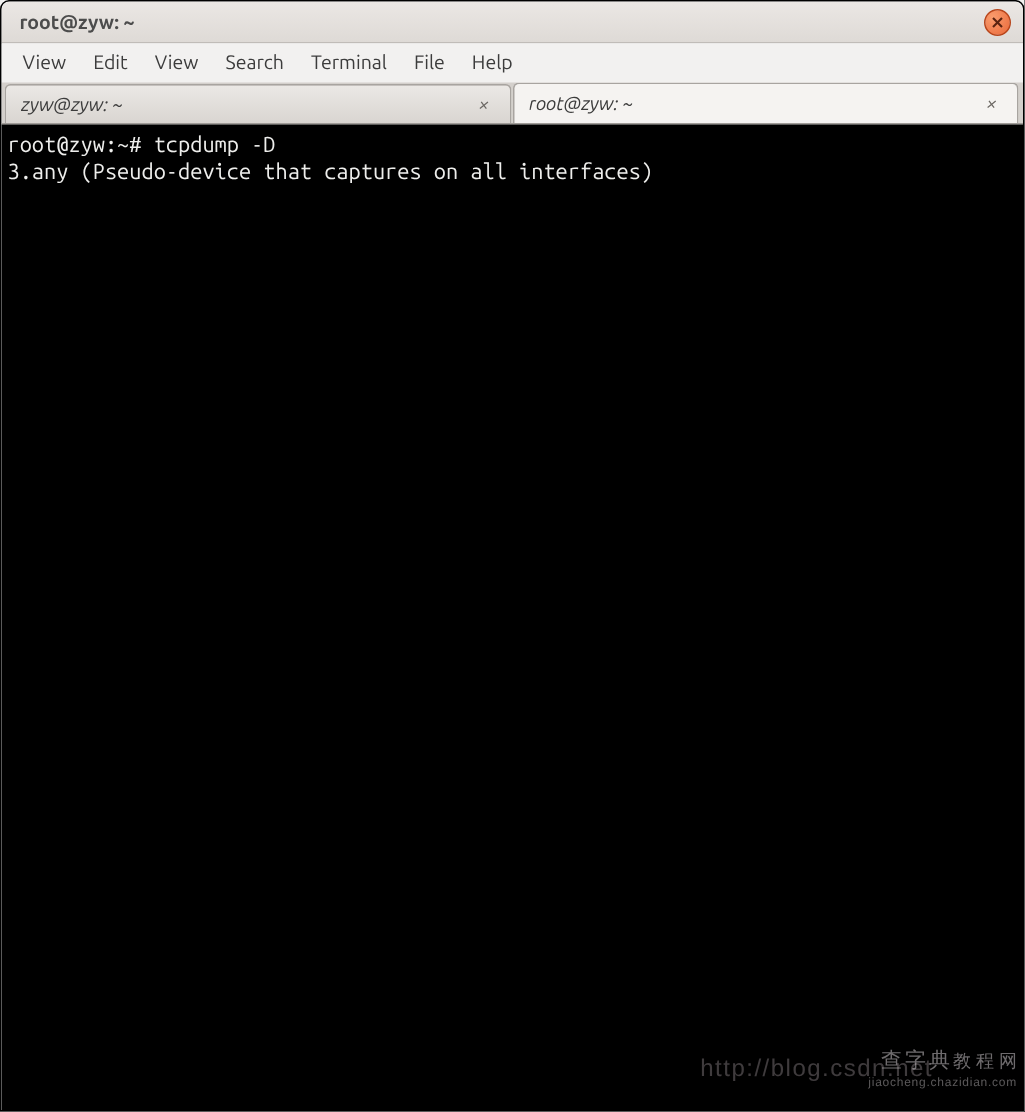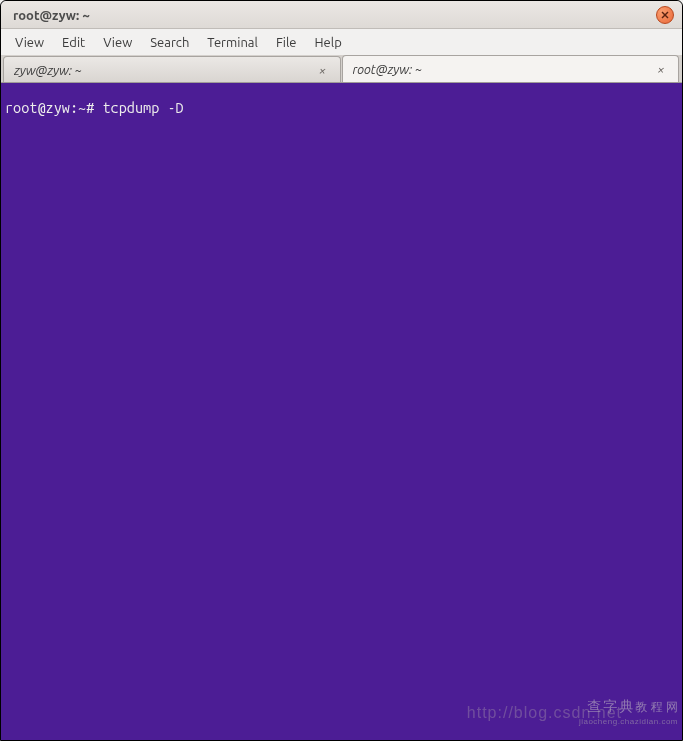--- a/index.html
+++ b/index.html
@@ -111,22 +111,22 @@
       display: flex;
       align-items: center;
       justify-content: center;
       color: #6b6763;
       font-size: 13px;
       cursor: pointer;
       margin-left: 6px;
     }
     .terminal-body {
       flex: 1;
-      background: #4c1d95;
-      padding: 16px 4px;
+      background: #000000;
+      padding: 4px 4px;
       font-family: "Ubuntu Mono", "DejaVu Sans Mono", "Liberation Mono", monospace;
       font-size: 14.5px;
       line-height: 18px;
       color: #eeeeec;
       overflow: hidden;
       position: relative;
     }
     .term-line {
       white-space: pre;
     }
@@ -200,20 +200,21 @@
       <span class="tab-close">×</span>
     </div>
     <div class="tab active">
       <span class="tab-label">root@zyw: ~</span>
       <span class="tab-close">×</span>
     </div>
   </div>
 
   <div class="terminal-body">
     <div class="term-line">root@zyw:~# tcpdump -D</div>
+    <div class="term-line">3.any (Pseudo-device that captures on all interfaces)</div>
 
     <div class="watermark">http://blog.csdn.net</div>
     <div class="watermark2">
       <span class="big">查字典</span><span>教 程 网</span><br>
       <span class="small">jiaocheng.chazidian.com</span>
     </div>
   </div>
 
 </div>
 

